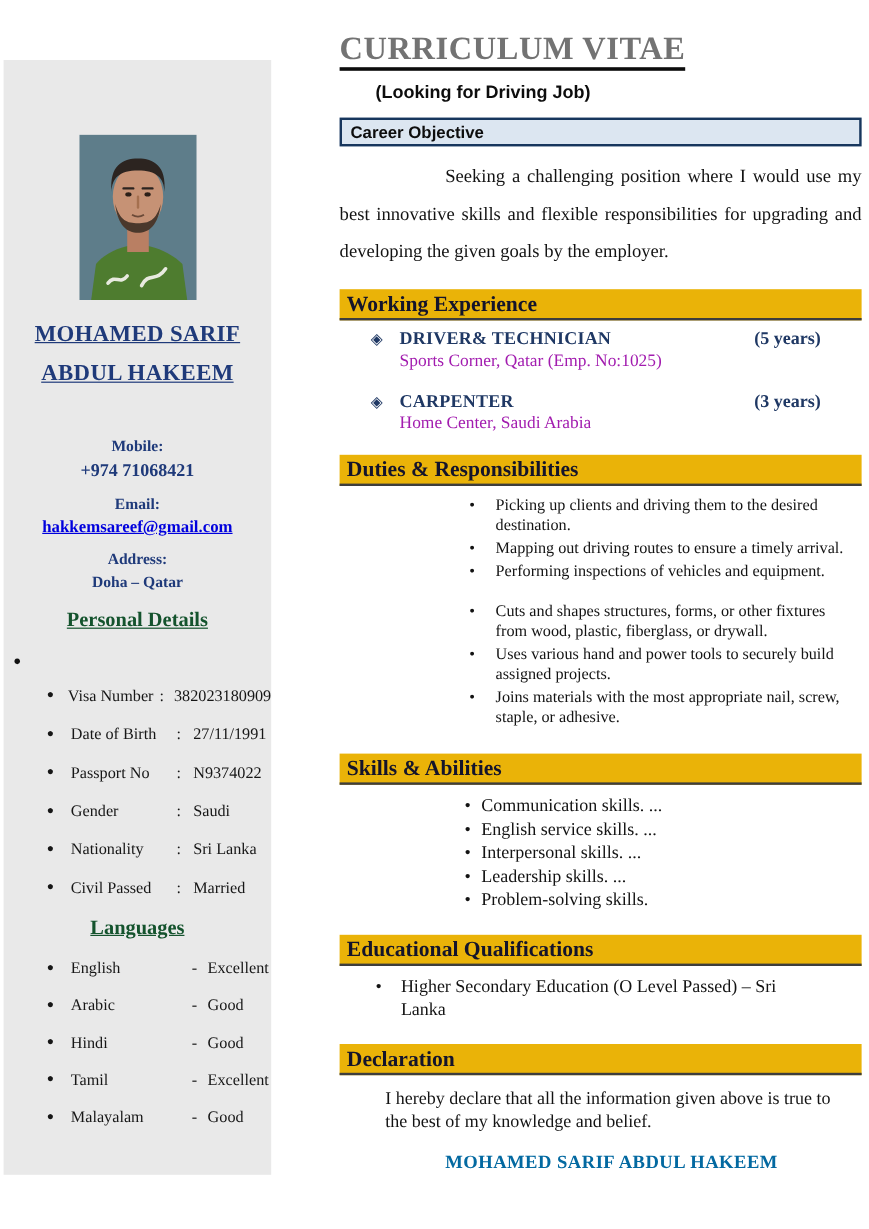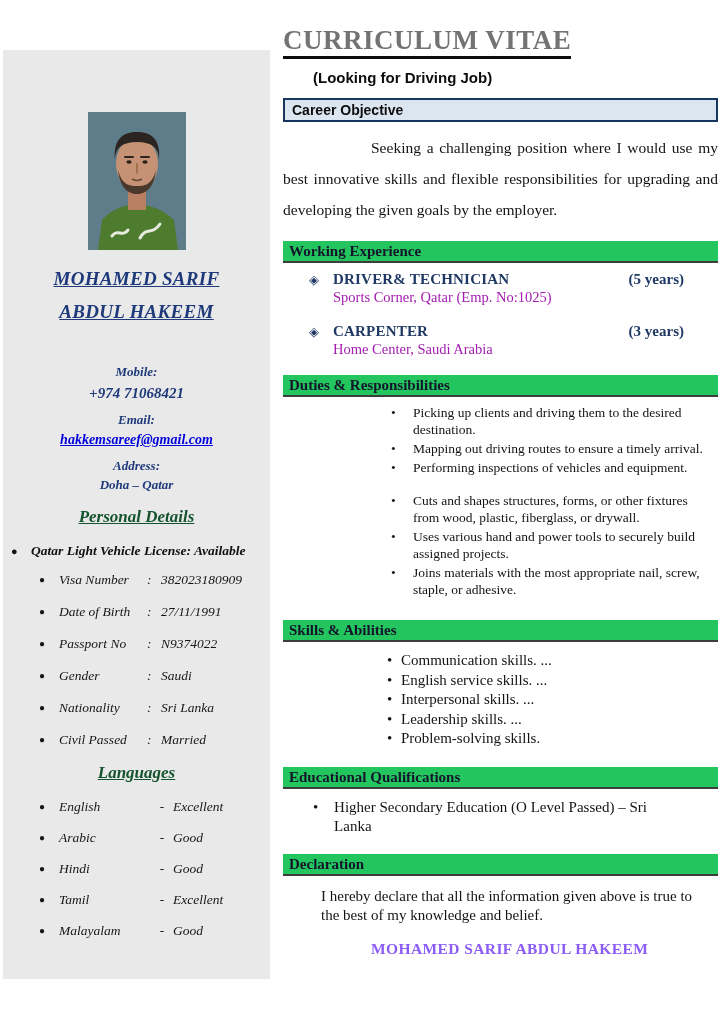--- a/index.html
+++ b/index.html
@@ -3,22 +3,22 @@
 <meta charset="utf-8">
 <style>
   * { margin:0; padding:0; box-sizing:border-box; }
   body { background:#ffffff; }
   .page {
     position:relative; width:724px; height:1024px; background:#ffffff;
     font-family:"Liberation Serif","DejaVu Serif",serif; color:#1b1b1b; overflow:hidden;
   }
   
   .sidebar {
-    position:absolute; left:3px; top:50px; width:267px; height:929px;
-    background:#e9e9e9; text-align:center;font-style:italic;
+    position:absolute; left:3px; top:50px; width:223px; height:929px;
+    background:#e9e9e9; text-align:center;
   }
   .photo-frame { width:98px; height:138px; margin:62px auto 0 auto; overflow:hidden; }
   .name-block { margin-top:12px; }
   .name-line {
     display:inline-block; font-size:19px; font-weight:bold; color:#1f3a7a;
     text-decoration:underline; line-height:33px; letter-spacing:0.3px;
   }
   .side-label { margin-top:10px; font-size:13px; font-weight:bold; color:#1f3a7a; }
   .side-label.first { margin-top:36px; }
   .side-value { margin-top:5px; font-size:15px; font-weight:bold; color:#1f3a7a; }
@@ -67,22 +67,22 @@
   .objective-box {
     margin-top:12px; background:#dce6f1; border:2px solid #17365d;
     padding:2px 7px; font-family:"Liberation Sans","DejaVu Sans",sans-serif;
     font-size:14px; font-weight:bold; color:#0d0d0d;
   }
   .objective-text {
     margin-top:10px; font-size:15.5px; line-height:31px; text-align:justify;
     text-indent:88px; color:#131313;
   }
   .sec-header {
-    margin-top:16px; background:#22c55e; border-bottom:2.5px solid #3d3d3d;
-    padding:2px 6px 1px 6px; font-size:15px; font-weight:bold; color:#14142b;
+    margin-top:16px; background:#eab308; border-bottom:2.5px solid #3d3d3d;
+    padding:2px 6px 1px 6px; font-size:18px; font-weight:bold; color:#14142b;
   }
   .sec-header.mt18 { margin-top:18px; }
   .sec-header.mt22 { margin-top:22px; }
   .jobs { margin:8px 0 0 26px; padding-right:34px; }
   .job { margin-bottom:17px; }
   .job-row { display:flex; align-items:baseline; }
   .job-row .diamond { width:24px; color:#1f3864; font-size:13px; }
   .job-title { font-size:15px; font-weight:bold; color:#1f3864; letter-spacing:0.2px; }
   .job-duration { margin-left:auto; font-size:15px; font-weight:bold; color:#1f3864; }
   .job-company { margin:1px 0 0 24px; font-size:14.5px; color:#a21caf; }
@@ -91,21 +91,21 @@
   .duty-item .bullet { width:22px; text-align:left; }
   .duty-item .dtext { flex:1; }
   .duty-gap { height:14px; }
   .skill-list { margin:9px 0 0 104px; font-size:15px; line-height:19.5px; color:#131313; }
   .skill-item { display:flex; }
   .skill-item .bullet { width:14px; }
   .edu-list { margin:9px 0 0 30px; }
   .edu-item { display:flex; font-size:15px; line-height:19px; color:#131313; width:360px; }
   .edu-item .bullet { width:22px; }
   .decl-text { margin:11px 0 0 38px; width:392px; font-size:15px; line-height:19px; color:#131313; }
-  .signature { margin:15px 0 0 88px; font-size:15.5px; font-weight:bold; color:#8b5cf6; letter-spacing:0.4px; }
+  .signature { margin:15px 0 0 88px; font-size:15.5px; font-weight:bold; color:#0369a1; letter-spacing:0.4px; }
 </style>
 </head>
 <body>
 
 <div class="page">
 
   <div class="sidebar">
 
     <div class="photo-frame">
       <svg width="98" height="138" viewBox="0 0 98 138">
@@ -144,21 +144,20 @@
     <div class="side-label">Email:</div>
     <div><a class="email-link" href="#">hakkemsareef@gmail.com</a></div>
 
     <div class="side-label">Address:</div>
     <div class="side-value-sm">Doha – Qatar</div>
 
     <div class="side-heading"><span>Personal Details</span></div>
 
     <div class="license-row">
       <span class="bullet">●</span>
-      <span>Qatar Light Vehicle License: Available</span>
     </div>
 
     <div class="detail-list">
       <div class="detail-row">
         <span class="bullet">●</span>
         <span class="dlabel">Visa Number</span>
         <span class="dcolon">:</span>
         <span class="dvalue">382023180909</span>
       </div>
       <div class="detail-row">

